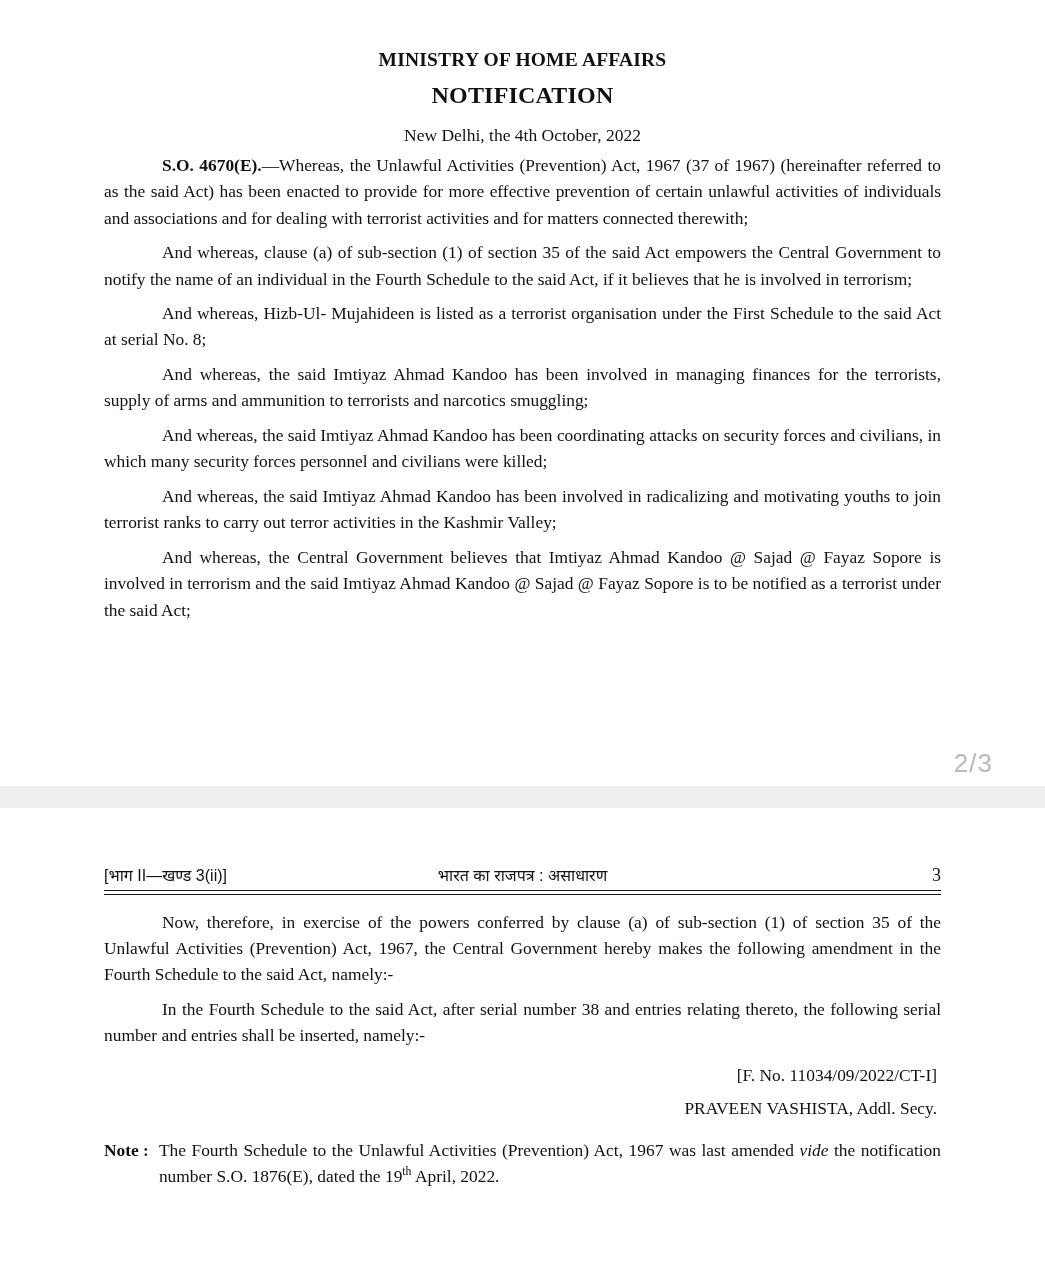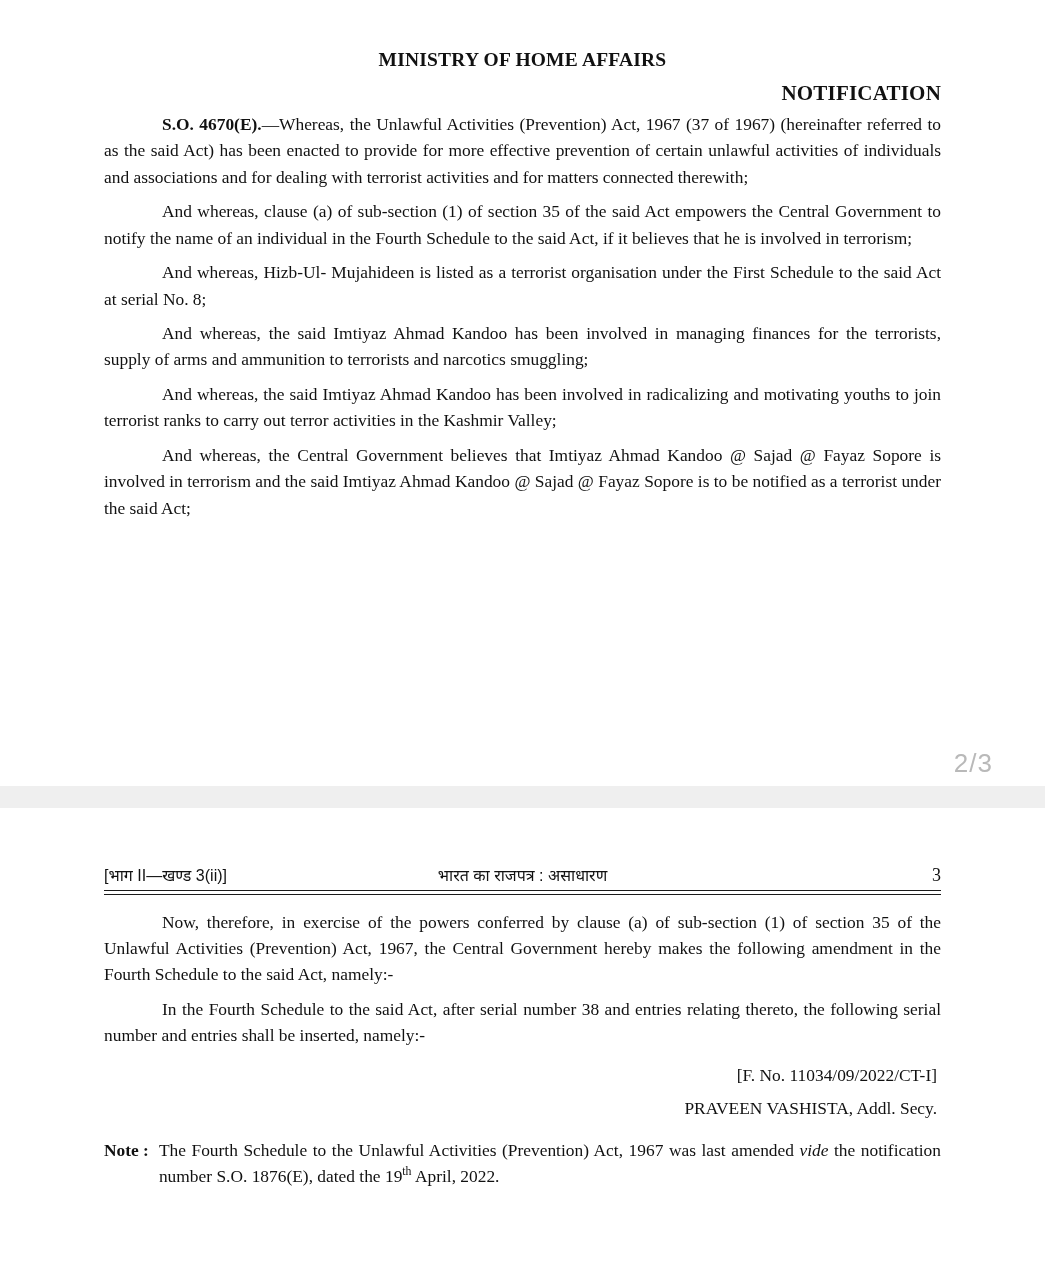--- a/index.html
+++ b/index.html
@@ -25,22 +25,21 @@
     padding: 44px 104px 0 104px;
   }
   .hdr-line {
     text-align: center;
     font-weight: bold;
     font-size: 19.5px;
     letter-spacing: 0.2px;
     line-height: 1.65;
   }
   .hdr-line.sub {
-    font-size: 21px;
-    text-align: right;
+    font-size: 24px;
   }
   .place-date {
     text-align: center;
     font-size: 17.5px;
     margin-top: 9px;
     margin-bottom: 6px;
   }
   p.body-par {
     margin: 0 0 0 0;
     text-align: justify;
@@ -135,25 +134,27 @@
   .devanagari { font-family: "Liberation Sans", sans-serif; }
 </style>
 </head>
 <body>
 
 <div class="page">
 
   <div class="doc-top">
     <div class="hdr-line">MINISTRY OF HOME AFFAIRS</div>
     <div class="hdr-line sub">NOTIFICATION</div>
+    <div class="place-date">New Delhi, the 4th October, 2022</div>
 
     <p class="body-par"><span class="so-num">S.O. 4670(E).</span><span>—Whereas, the Unlawful Activities (Prevention) Act, 1967 (37 of 1967) (hereinafter referred to as the said Act) has been enacted to provide for more effective prevention of certain unlawful activities of individuals and associations and for dealing with terrorist activities and for matters connected therewith;</span></p>
     <p class="body-par">And whereas, clause (a) of sub-section (1) of section 35 of the said Act empowers the Central Government to notify the name of an individual in the Fourth Schedule to the said Act, if it believes that he is involved in terrorism;</p>
     <p class="body-par">And whereas, Hizb-Ul- Mujahideen is listed as a terrorist organisation under the First Schedule to the said Act at serial No. 8;</p>
     <p class="body-par">And whereas, the said Imtiyaz Ahmad Kandoo has been involved in managing finances for the terrorists, supply of arms and ammunition to terrorists and narcotics smuggling;</p>
+    <p class="body-par">And whereas, the said Imtiyaz Ahmad Kandoo has been coordinating attacks on security forces and civilians, in which many security forces  personnel and civilians were killed;</p>
     <p class="body-par">And whereas, the said Imtiyaz Ahmad Kandoo has been involved in radicalizing and motivating youths to join terrorist ranks to carry out terror activities in the Kashmir Valley;</p>
     <p class="body-par">And whereas, the Central Government believes that Imtiyaz Ahmad Kandoo @ Sajad @ Fayaz Sopore is involved in terrorism and the said Imtiyaz Ahmad Kandoo @ Sajad @ Fayaz Sopore is to be notified as a terrorist under the said Act;</p>
   </div>
 
   <div class="page-counter">2/3</div>
   <div class="gap-band"></div>
 
   <div class="doc-bottom">
     <div class="running-head">
       <div class="rh-left devanagari">[भाग II—खण्ड  3(ii)]</div>

